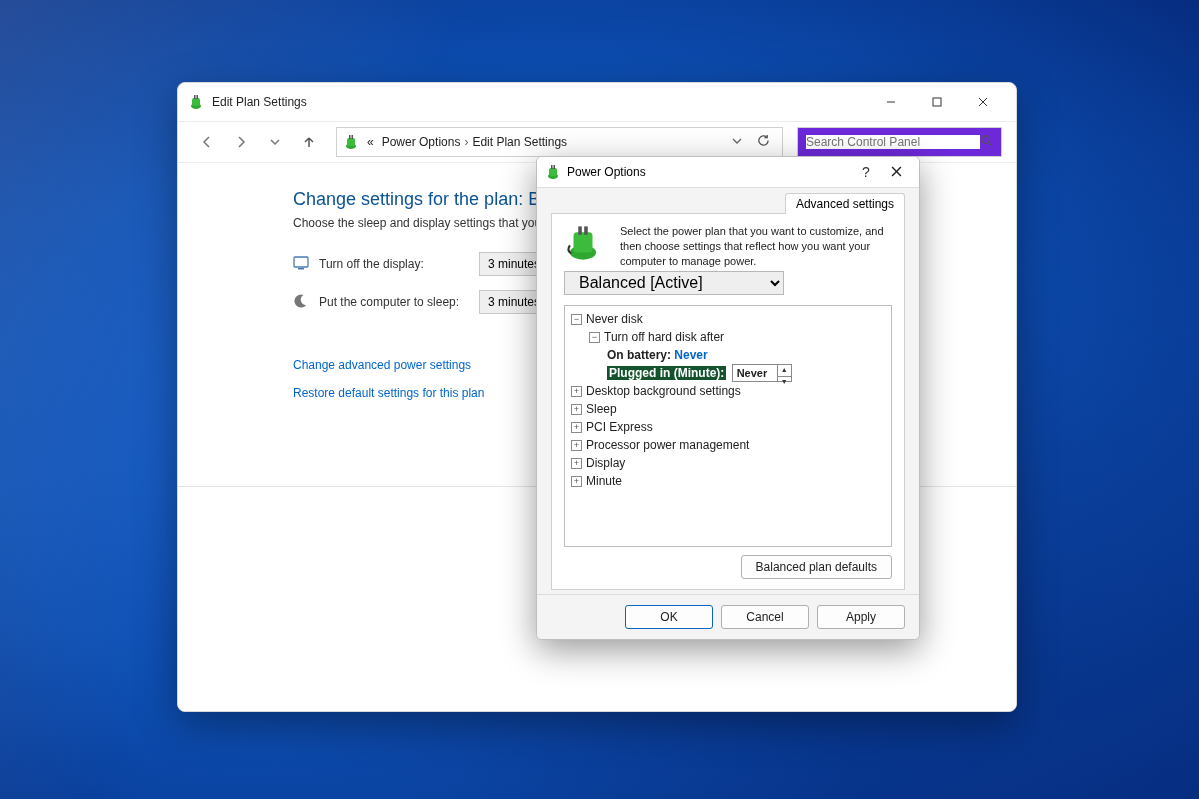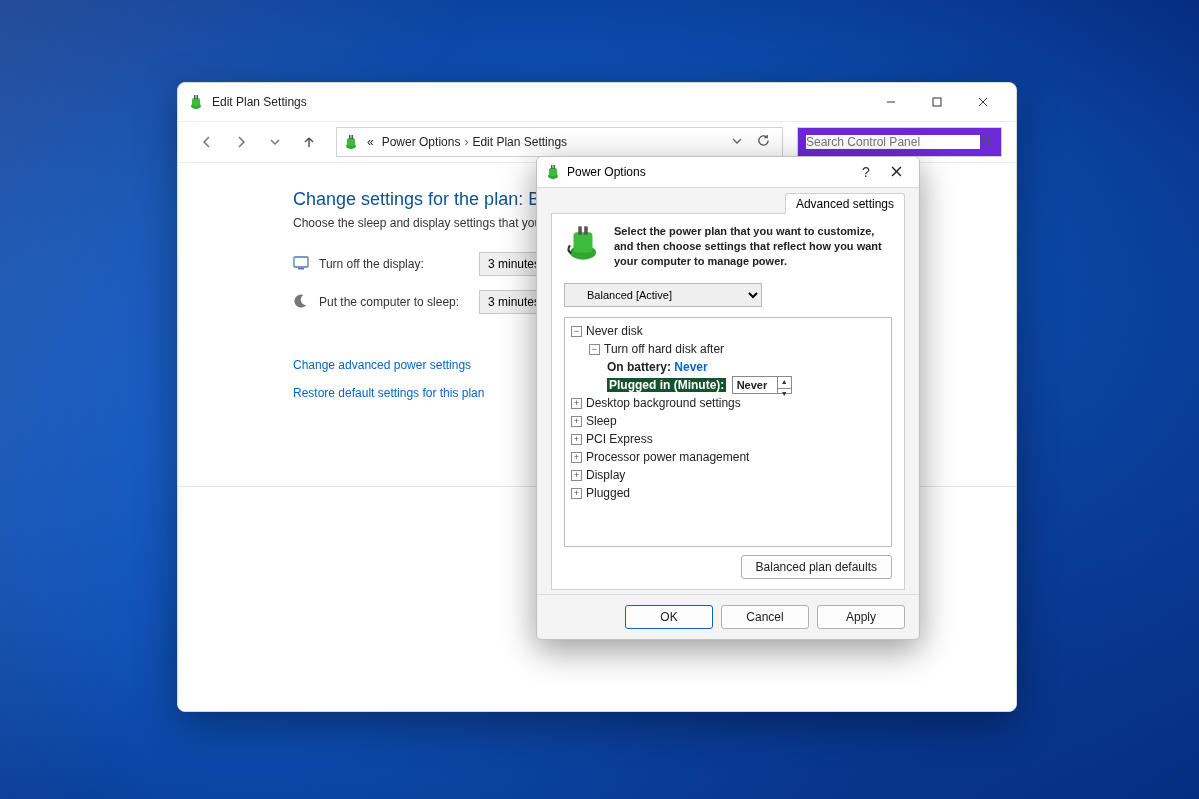--- a/index.html
+++ b/index.html
@@ -100,25 +100,25 @@
   .tab-strip { display:flex; }
   .tab {
     background:#fff; border:1px solid #cfcfcf; border-bottom:none;
     padding: 3px 10px; font-size:12px; position:relative; top:1px;
     border-top-left-radius:3px; border-top-right-radius:3px;
   }
   .tab-panel {
     background:#fff; border:1px solid #cfcfcf; flex:1;
     padding: 10px 12px; display:flex; flex-direction:column;
   }
-  .intro { display:flex; gap:12px; margin-bottom:14px;font-weight:bold; }
+  .intro { display:flex; gap:18px; margin-bottom:2px; }
   .intro-icon { width:38px; height:38px; flex:none; }
   .intro-text { font-size:11px; color:#222; line-height:1.35; }
   .plan-select {
-    height:24px; border:1px solid #b8b8b8; font-size:11px; padding-left:18px; width: 198px;
+    height:24px; border:1px solid #b8b8b8; font-size:16px; padding-left:10px; width: 220px;
     margin-bottom: 10px;
   }
 
   .tree {
     border:1px solid #bcbcbc; flex:1; padding: 4px 6px; font-size:12px; color:#222;
     line-height:1.5; overflow:hidden;
   }
   .node { white-space:nowrap; }
   .tgl {
     display:inline-flex; width:11px; height:11px; border:1px solid #8a8a8a;
@@ -345,21 +345,21 @@
               <span class="sbtn">▲</span>
               <span class="sbtn">▼</span>
             </span>
           </span>
         </div>
         <div class="node"><span class="tgl">+</span><span>Desktop background settings</span></div>
         <div class="node"><span class="tgl">+</span><span>Sleep</span></div>
         <div class="node"><span class="tgl">+</span><span>PCI Express</span></div>
         <div class="node"><span class="tgl">+</span><span>Processor power management</span></div>
         <div class="node"><span class="tgl">+</span><span>Display</span></div>
-        <div class="node"><span class="tgl">+</span><span>Plugged</span></div>
+        <div class="node"><span class="tgl">+</span><span>Minute</span></div>
       </div>
 
       <div class="restore-row">
         <button class="btn">Balanced plan defaults</button>
       </div>
     </div>
   </div>
 
   <div class="dlg-footer">
     <button class="btn btn-primary">OK</button>

